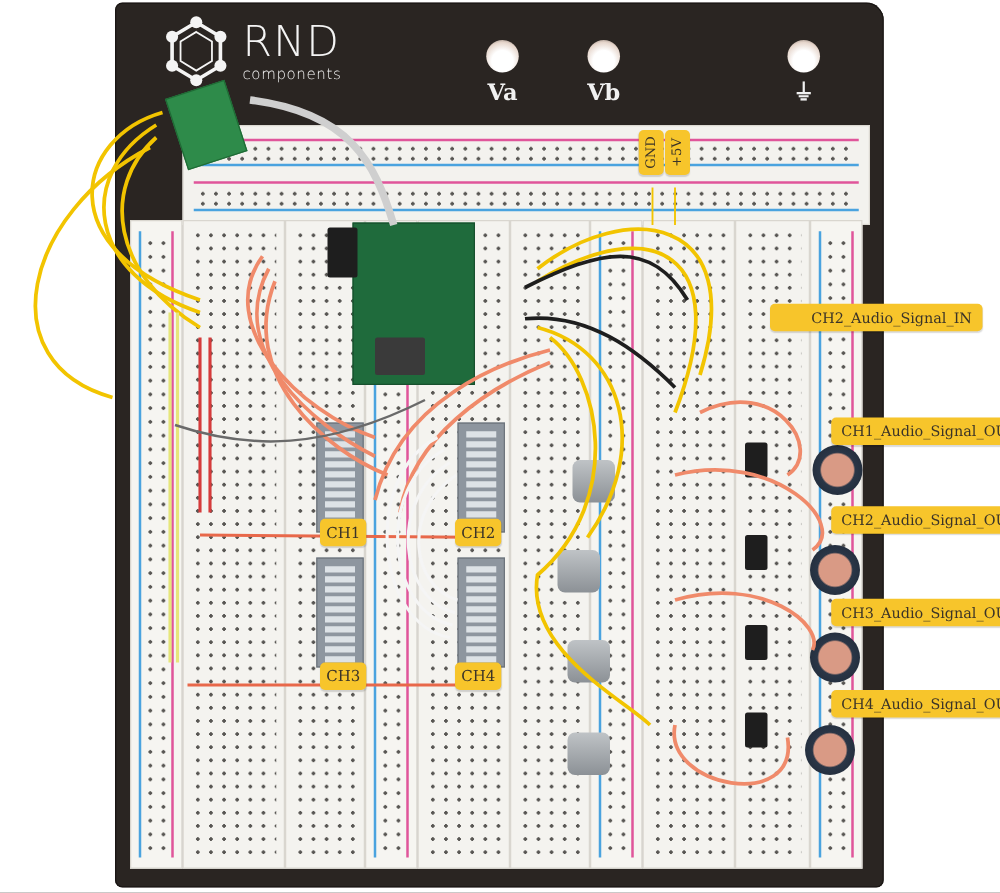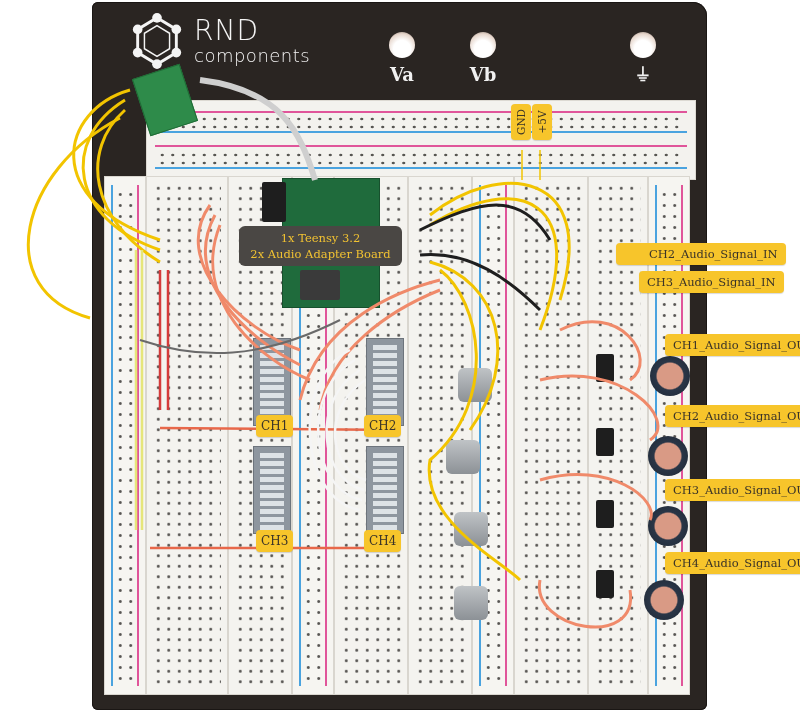--- a/index.html
+++ b/index.html
@@ -2,22 +2,22 @@
 <html><head>
 <meta charset="utf-8">
 <style>
   html,body{margin:0;padding:0;background:#ffffff;}
   body{width:800px;height:714px;position:relative;overflow:hidden;font-family:"DejaVu Serif",serif;}
   #stage{position:absolute;left:0;top:0;width:800px;height:714px;}
   .board-base{position:absolute;left:92px;top:2px;width:615px;height:708px;background:#2a2522;border-radius:6px 14px 6px 6px;box-shadow:inset 0 0 0 1px #1a1614;}
   .logo{position:absolute;left:128px;top:12px;display:flex;align-items:center;gap:8px;color:#f4f4f4;}
   .logo-mark{width:58px;height:58px;}
   .logo-text{display:flex;flex-direction:column;line-height:1;}
-  .logo-rnd{font-family:"DejaVu Sans",sans-serif;font-size:28px;font-weight:300;letter-spacing:1px;}
-  .logo-comp{font-family:"DejaVu Sans",sans-serif;font-size:18px;font-weight:300;margin-top:2px;letter-spacing:0.5px;}
+  .logo-rnd{font-family:"DejaVu Sans",sans-serif;font-size:34px;font-weight:300;letter-spacing:1px;}
+  .logo-comp{font-family:"DejaVu Sans",sans-serif;font-size:12px;font-weight:300;margin-top:2px;letter-spacing:0.5px;}
   .terminal{position:absolute;top:32px;width:56px;display:flex;flex-direction:column;align-items:center;}
   .terminal .hole{width:26px;height:26px;border-radius:50%;background:radial-gradient(circle at 50% 65%,#ffffff 40%,#e6d6cc 70%,#6a5a50 100%);}
   .terminal .tlabel{color:#f1f1f1;font-family:"DejaVu Serif",serif;font-size:18px;font-weight:bold;margin-top:6px;}
   .bb{position:absolute;background:#f3f2ee;border:1px solid #dcd9d2;}
   .top-strip{left:146px;top:100px;width:548px;height:78px;}
   .rail-line{position:absolute;height:2px;}
   .col{position:absolute;top:176px;height:517px;background:#f4f3ef;border:1px solid #d9d6cf;}
   .dots{position:absolute;inset:6px;background-image:radial-gradient(circle,#3c3a37 1.2px,transparent 1.6px);background-size:10.5px 10.5px;opacity:0.85;}
   .rail{position:absolute;top:176px;height:517px;width:40px;background:#f6f5f1;border:1px solid #d9d6cf;}
   .rail .rb{position:absolute;top:8px;bottom:8px;width:2px;background:#4aa3df;left:6px;}
@@ -247,27 +247,22 @@
     </g>
   </svg>
 
   <div class="callout vert" style="left:511px;top:104px;">
       <span>GND</span>
     </div>
   <div class="callout vert" style="left:532px;top:104px;">
       <span>+5V</span>
     </div>
 
-  <div class="dark-tip">
-    <span>1x Teensy 3.2</span>
-    <span>2x Audio Adapter Board</span>
-  </div>
 
   <div class="callout" style="left:616px;top:243px;padding-left:33px;">CH2_Audio_Signal_IN</div>
-  <div class="callout" style="left:639px;top:271px;">CH3_Audio_Signal_IN</div>
 
   <div class="callout" style="left:665px;top:334px;">CH1_Audio_Signal_OUT</div>
   <div class="callout" style="left:665px;top:405px;">CH2_Audio_Signal_OUT</div>
   <div class="callout" style="left:665px;top:479px;">CH3_Audio_Signal_OUT</div>
   <div class="callout" style="left:665px;top:552px;">CH4_Audio_Signal_OUT</div>
 
   <div class="callout ch" style="left:256px;top:415px;">CH1</div>
   <div class="callout ch" style="left:364px;top:415px;">CH2</div>
   <div class="callout ch" style="left:256px;top:530px;">CH3</div>
   <div class="callout ch" style="left:364px;top:530px;">CH4</div>

